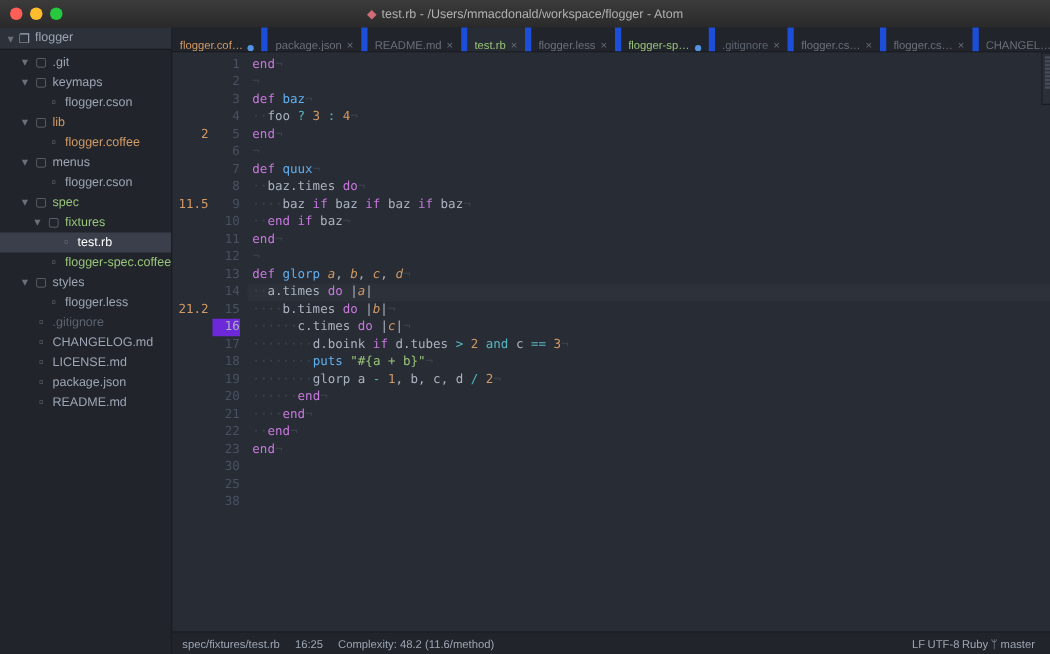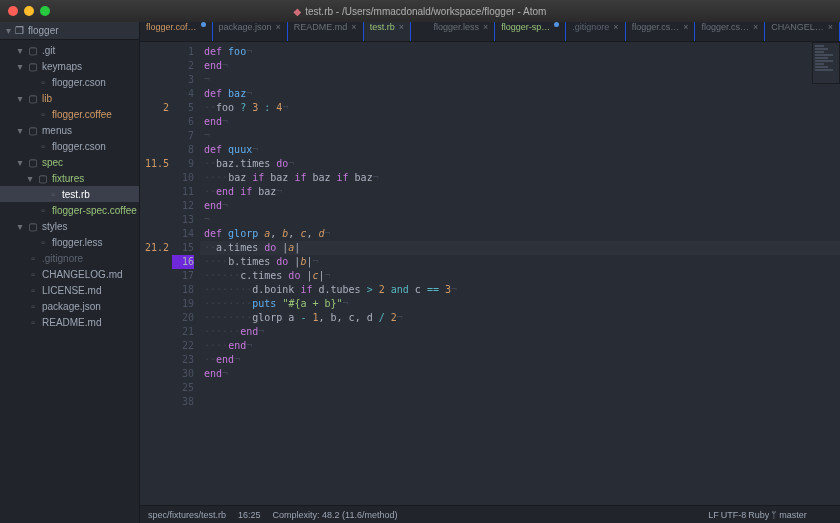--- a/index.html
+++ b/index.html
@@ -71,23 +71,23 @@
   .editor { flex:1; display:flex; flex-direction:column; position:relative; }
   
   .tabs {
     display:flex; align-items:stretch;
     height:20px;
     background:#21252b;
     border-bottom:1px solid #181a1f;
     font-size:9px;
   }
   .tab {
-    display:flex; align-items:flex-start; gap:4px;
+    display:flex; align-items:flex-end; gap:4px;
     padding:0 6px;
-    border-right:1px solid #1d4ed8;
+    border-right:5px solid #1d4ed8;
     color:#6a6f78;
     max-width:80px;
     overflow:hidden; white-space:nowrap;
   }
   .tab.active { background:#282c34; color:#d7dae0;}
   .tab .dotmod { width:5px;height:5px;border-radius:50%;background:#5294e2;}
   .tab .x { color:#6a6f78; font-size:9px;}
   .tab.status-mod .label{color:#d19a66;}
   .tab.status-new .label{color:#98c379;}
   .tab.status-ign .label{color:#5c6370;}
@@ -355,21 +355,20 @@
           <div class="row">19</div>
           <div class="row">20</div>
           <div class="row">21</div>
           <div class="row">22</div>
           <div class="row">23</div>
           <div class="row">30</div>
           <div class="row">25</div>
           <div class="row">38</div>
         </div>
       <div class="code-lines" id="codelines">
-          <div class="row"><span class="kw">def</span> <span class="def">foo</span><span class="invn">¬</span></div>
           <div class="row"><span class="kw">end</span><span class="invn">¬</span></div>
           <div class="row"><span class="invn">¬</span></div>
           <div class="row"><span class="kw">def</span> <span class="def">baz</span><span class="invn">¬</span></div>
           <div class="row"><span class="inv"></span><span class="inv"></span>foo <span class="op">?</span> <span class="num">3</span> <span class="op">:</span> <span class="num">4</span><span class="invn">¬</span></div>
           <div class="row"><span class="kw">end</span><span class="invn">¬</span></div>
           <div class="row"><span class="invn">¬</span></div>
           <div class="row"><span class="kw">def</span> <span class="def">quux</span><span class="invn">¬</span></div>
           <div class="row"><span class="inv"></span><span class="inv"></span>baz.times <span class="kw">do</span><span class="invn">¬</span></div>
           <div class="row"><span class="inv"></span><span class="inv"></span><span class="inv"></span><span class="inv"></span>baz <span class="kw">if</span> baz <span class="kw">if</span> baz <span class="kw">if</span> baz<span class="invn">¬</span></div>
           <div class="row"><span class="inv"></span><span class="inv"></span><span class="kw">end</span> <span class="kw">if</span> baz<span class="invn">¬</span></div>

